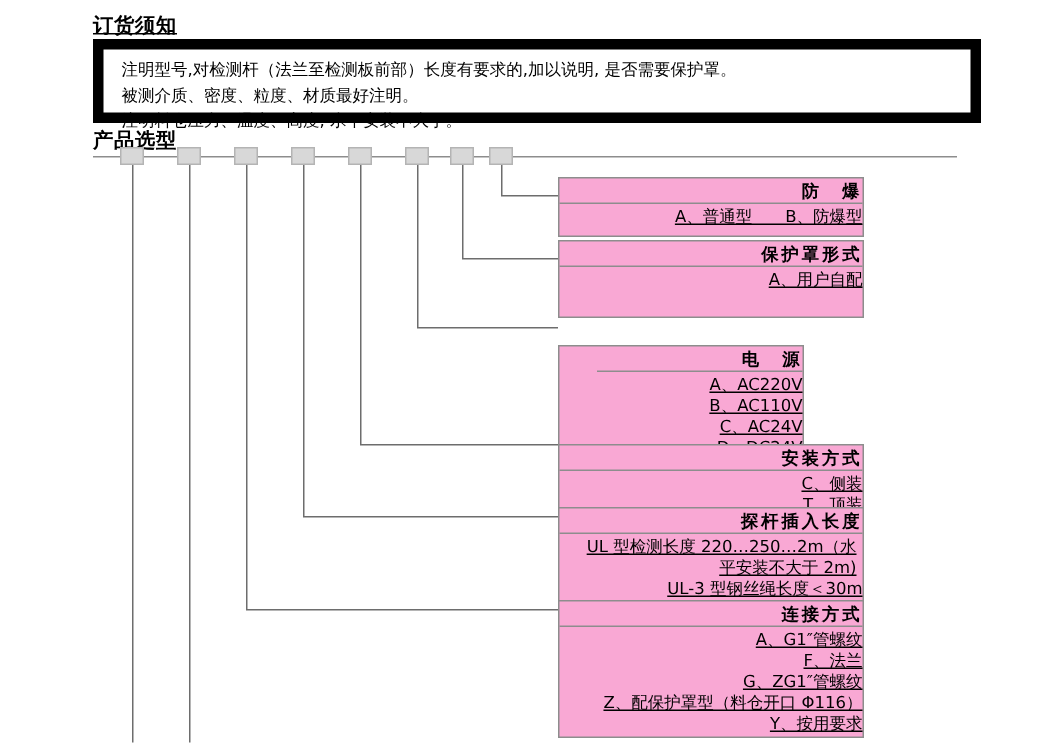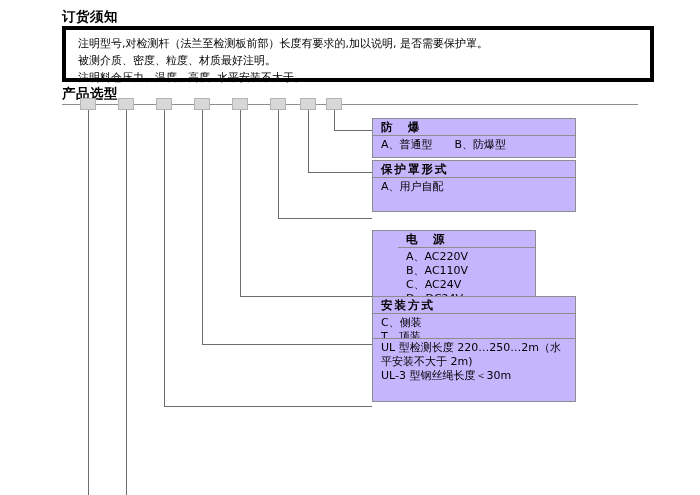--- a/index.html
+++ b/index.html
@@ -24,28 +24,29 @@
   }
 
   
   .notice-title {
     position: absolute;
     left: 62px;
     top: 8px;
     font-size: 13.5px;
     font-weight: bold;
     letter-spacing: 0.5px;
+    text-decoration: underline;
   }
   .notice-box {
     position: absolute;
     left: 62px;
     top: 26px;
     width: 592px;
     height: 56px;
-    border: 4px solid #000000;
+    border: 7px solid #000000;
     box-sizing: border-box;
   }
   .notice-line {
     position: absolute;
     left: 12px;
     font-size: 11px;
     line-height: 13px;
     white-space: nowrap;
   }
   .notice-line.l0 { top: 7px; }
@@ -92,34 +93,36 @@
     position: absolute;
     height: 0;
     border-top: 1px solid #6d6d6d;
   }
 
   
   .opt {
     position: absolute;
     border: 1px solid #8d8d8d;
     box-sizing: border-box;
-    background: #c4b5fd;
+    background: #f9a8d4;
+    text-align: right;
   }
   .opt .hdr {
     height: 17px;
     border-bottom: 1px solid #8d8d8d;
     box-sizing: border-box;
     font-size: 11.5px;
     font-weight: bold;
     padding: 1px 0 0 8px;
     letter-spacing: 2px;
     white-space: nowrap;
   }
   .opt .body {
     padding: 2px 0 2px 8px;
+    text-decoration: underline;
   }
   .opt .row {
     font-size: 11px;
     line-height: 14px;
     white-space: nowrap;
   }
   .opt .row.wrap {
     white-space: normal;
     line-height: 14px;
   }
@@ -195,20 +198,31 @@
 
   <div class="opt" style="left:372px; top:296px; width:204px; height:52px;">
     <div class="hdr">安装方式</div>
     <div class="body">
       <div class="row">C、侧装</div>
       <div class="row">T、顶装</div>
     </div>
   </div>
 
   <div class="opt" style="left:372px; top:338px; width:204px; height:64px;">
+    <div class="hdr">探杆插入长度</div>
     <div class="body">
       <div class="row wrap" style="width:190px;">UL 型检测长度 220…250…2m（水平安装不大于 2m)</div>
       <div class="row">UL-3 型钢丝绳长度＜30m</div>
     </div>
   </div>
 
+  <div class="opt" style="left:372px; top:400px; width:204px; height:92px;">
+    <div class="hdr">连接方式</div>
+    <div class="body">
+      <div class="row">A、G1″管螺纹</div>
+      <div class="row">F、法兰</div>
+      <div class="row">G、ZG1″管螺纹</div>
+      <div class="row">Z、配保护罩型（料仓开口 Φ116）</div>
+      <div class="row">Y、按用要求</div>
+    </div>
+  </div>
 
 </div>
 
 </body></html>

